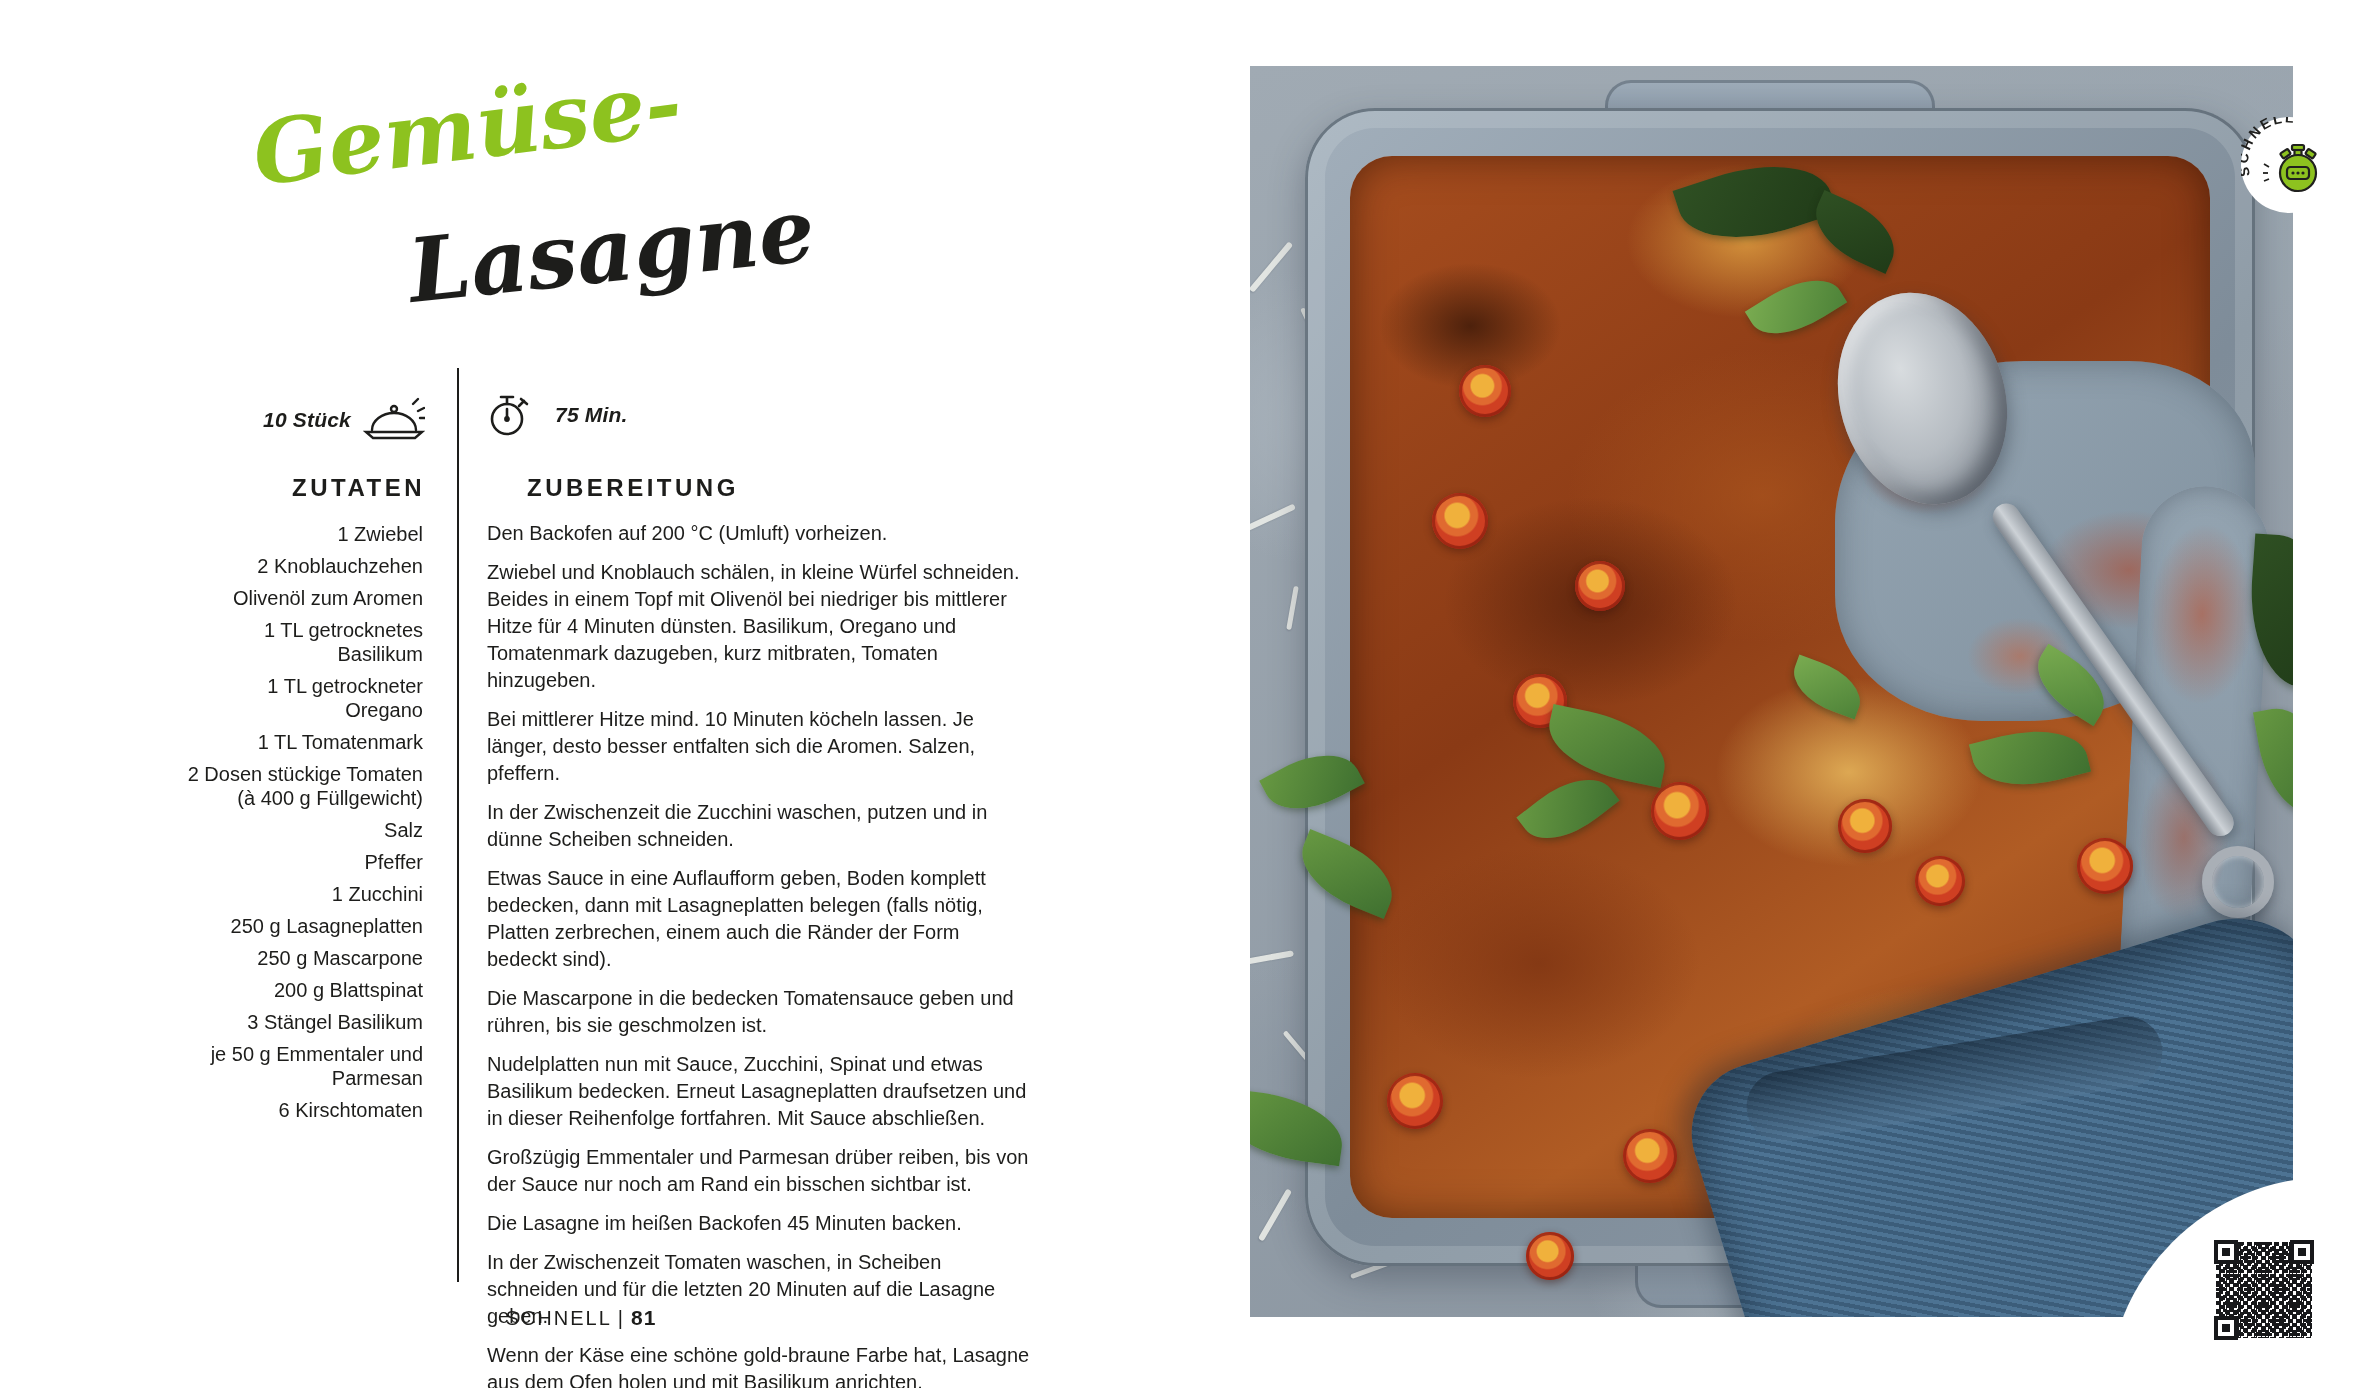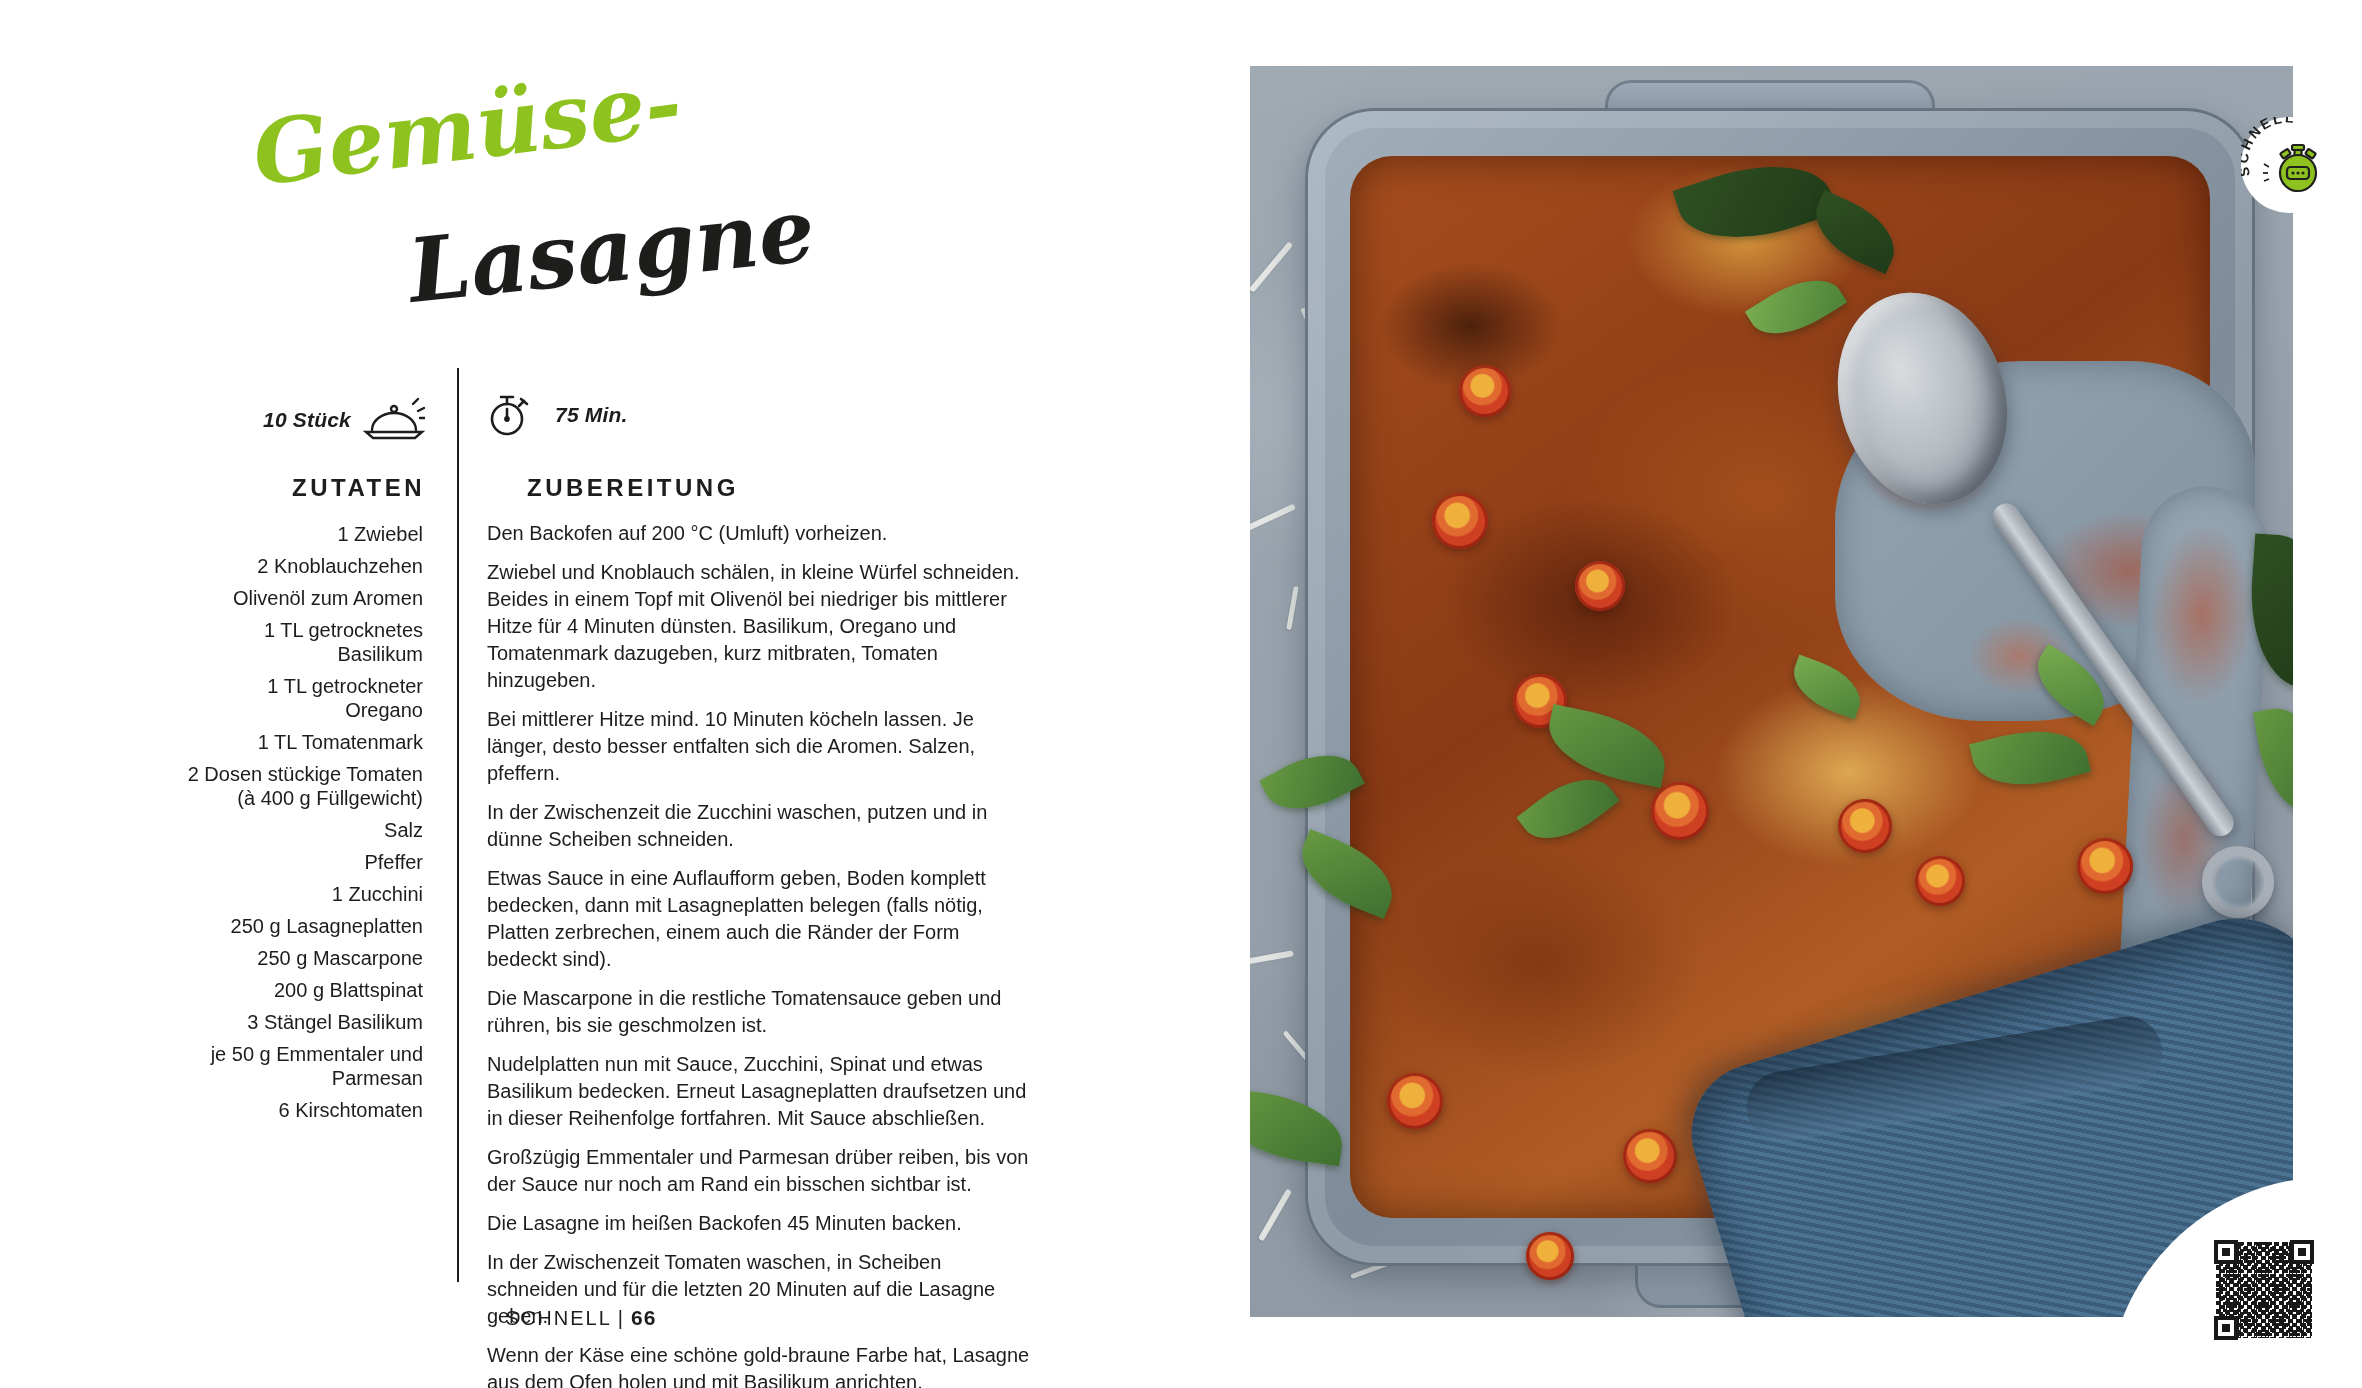--- a/index.html
+++ b/index.html
@@ -194,30 +194,30 @@
   <li>6 Kirschtomaten</li>
 </ul>
 
 <div class="col-header zubereitung-h">ZUBEREITUNG</div>
 <div class="steps">
   <p>Den Backofen auf 200 °C (Umluft) vorheizen.</p>
   <p>Zwiebel und Knoblauch schälen, in kleine Würfel schneiden. Beides in einem Topf mit Olivenöl bei niedriger bis mittlerer Hitze für 4 Minuten dünsten. Basilikum, Oregano und Tomatenmark dazugeben, kurz mitbraten, Tomaten hinzugeben.</p>
   <p>Bei mittlerer Hitze mind. 10 Minuten köcheln lassen. Je länger, desto besser entfalten sich die Aromen. Salzen, pfeffern.</p>
   <p>In der Zwischenzeit die Zucchini waschen, putzen und in dünne Scheiben schneiden.</p>
   <p>Etwas Sauce in eine Auflaufform geben, Boden komplett bedecken, dann mit Lasagneplatten belegen (falls nötig, Platten zerbrechen, einem auch die Ränder der Form bedeckt sind).</p>
-  <p>Die Mascarpone in die restliche Tomatensauce geben und rühren, bis sie geschmolzen ist.</p>
+  <p>Die Mascarpone in die bedecken Tomatensauce geben und rühren, bis sie geschmolzen ist.</p>
   <p>Nudelplatten nun mit Sauce, Zucchini, Spinat und etwas Basilikum bedecken. Erneut Lasagneplatten draufsetzen und in dieser Reihenfolge fortfahren. Mit Sauce abschließen.</p>
   <p>Großzügig Emmentaler und Parmesan drüber reiben, bis von der Sauce nur noch am Rand ein bisschen sichtbar ist.</p>
   <p>Die Lasagne im heißen Backofen 45 Minuten backen.</p>
   <p>In der Zwischenzeit Tomaten waschen, in Scheiben schneiden und für die letzten 20 Minuten auf die Lasagne geben.</p>
   <p>Wenn der Käse eine schöne gold-braune Farbe hat, Lasagne aus dem Ofen holen und mit Basilikum anrichten.</p>
 </div>
 
 <div class="page-footer">
-  <span>SCHNELL</span><span class="sep">|</span><span class="num">66</span>
+  <span>SCHNELL</span><span class="sep">|</span><span class="num">81</span>
 </div>
 
 <div class="photo">
 
   <span class="shave" style="left:18px;top:170px;width:6px;height:62px;transform:rotate(40deg);"></span>
   <span class="shave" style="left:60px;top:240px;width:5px;height:48px;transform:rotate(-25deg);"></span>
   <span class="shave" style="left:10px;top:420px;width:6px;height:70px;transform:rotate(65deg);"></span>
   <span class="shave" style="left:40px;top:520px;width:5px;height:44px;transform:rotate(10deg);"></span>
   <span class="shave" style="left:8px;top:860px;width:6px;height:66px;transform:rotate(80deg);"></span>
   <span class="shave" style="left:48px;top:960px;width:5px;height:50px;transform:rotate(-40deg);"></span>

